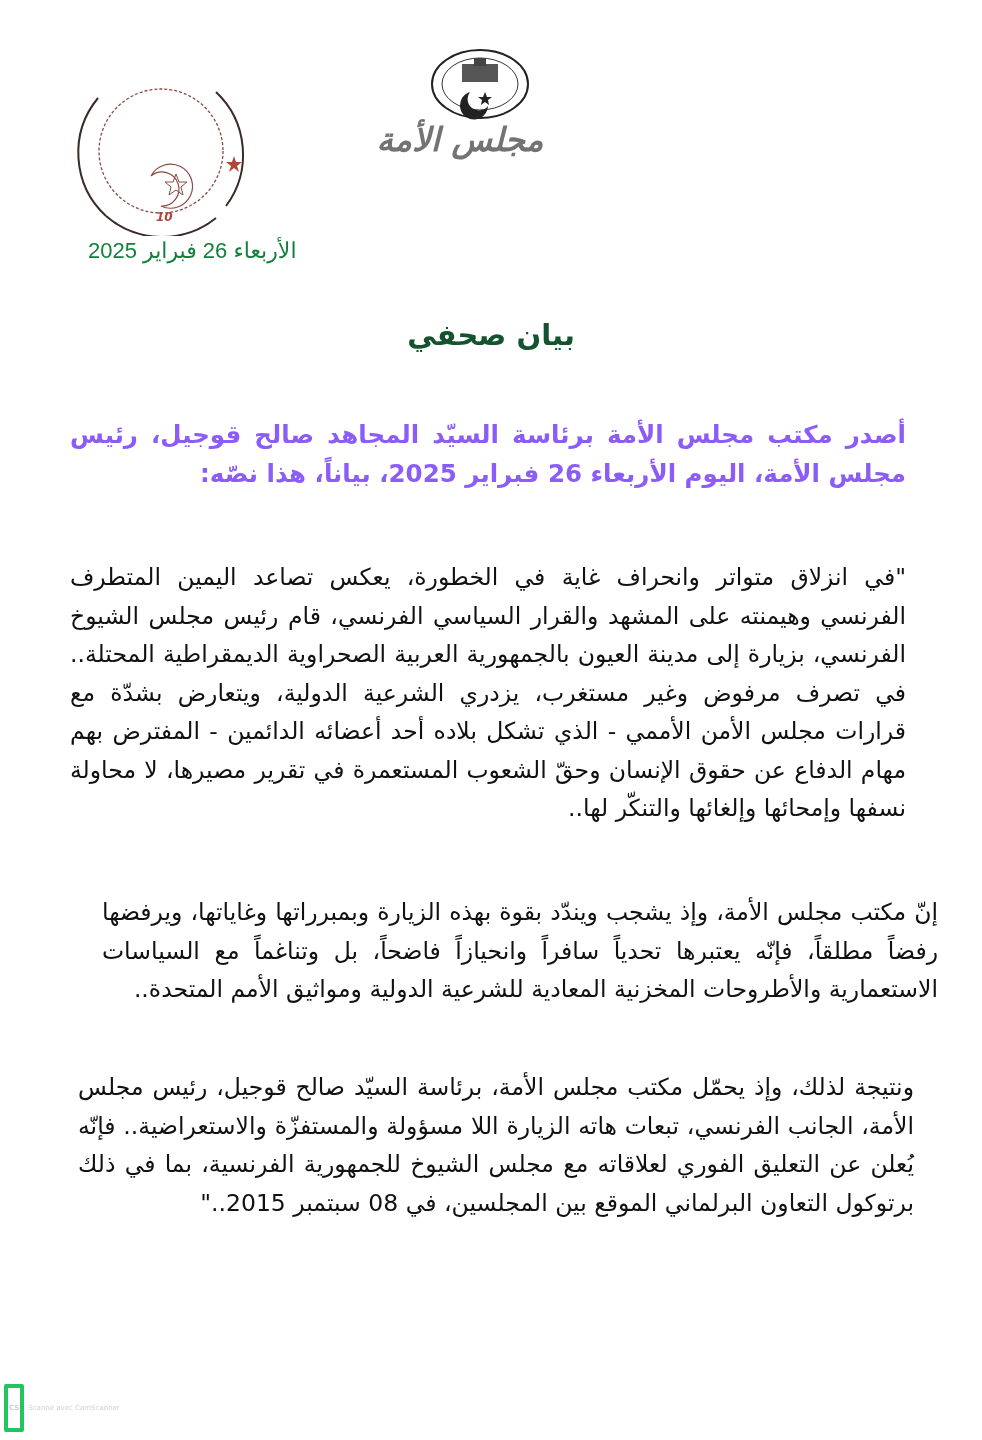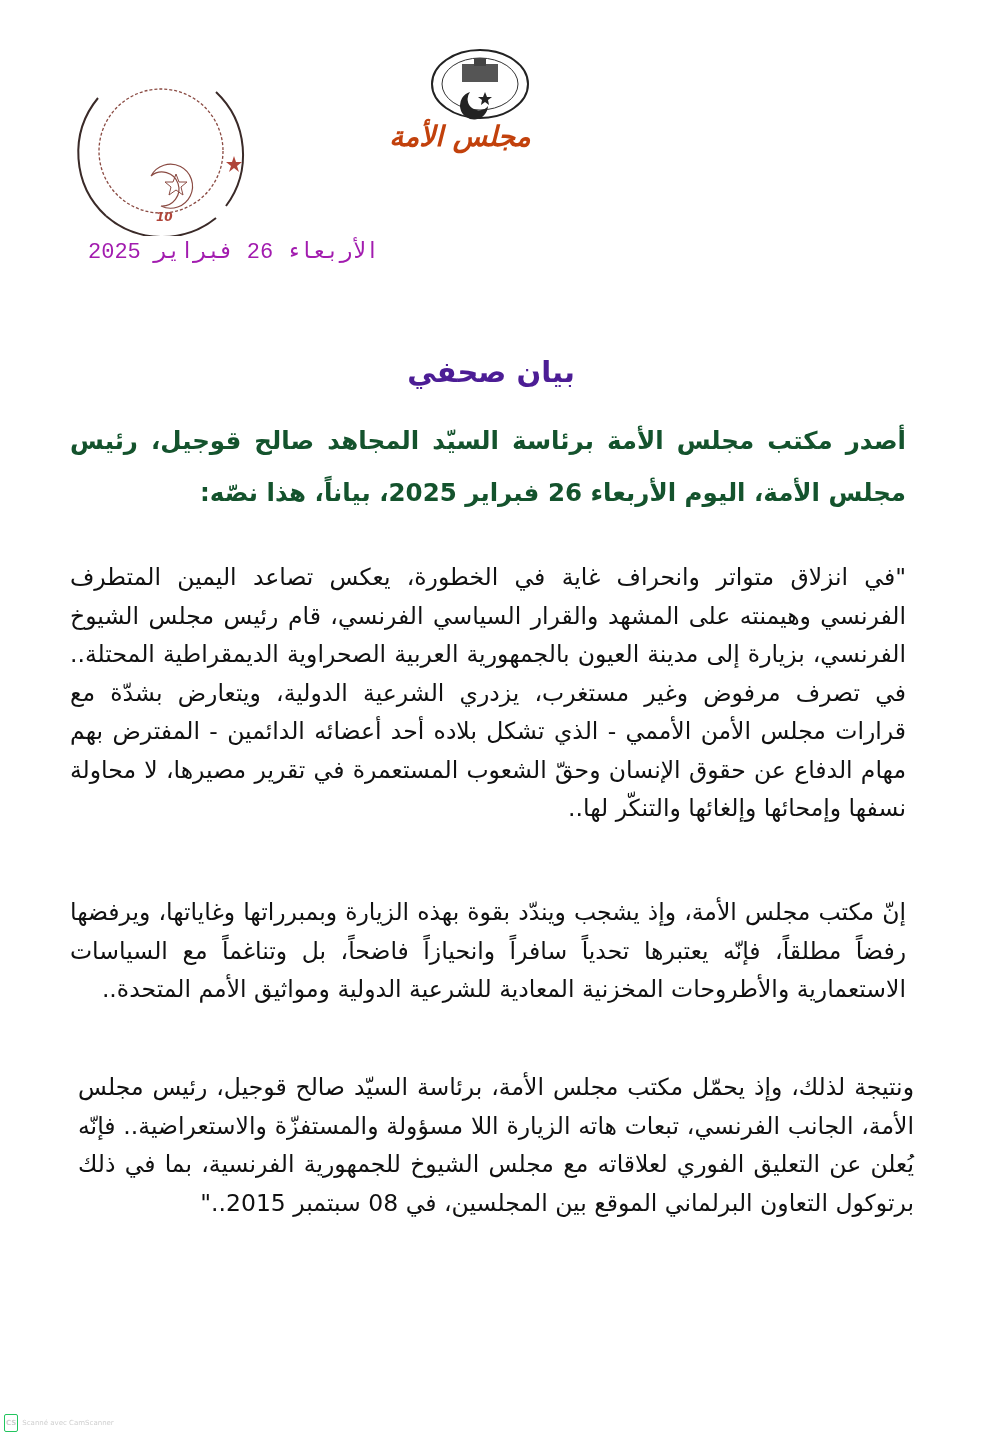--- a/index.html
+++ b/index.html
@@ -17,55 +17,55 @@
     position: absolute; top: 118px; left: 300px; width: 370px;
     text-align: center; direction: rtl;
   }
   .republic {
     font-family: "DejaVu Serif", serif; font-style: italic; font-weight: bold;
     font-size: 20px; letter-spacing: 0.5px; color: #1a1a1a;
     display: block; padding-right: 8px;
   }
   .council {
     font-family: "DejaVu Serif", serif; font-weight: bold; font-style: italic;
-    font-size: 28px; color: #c2410c; display: block; margin-top: 2px;
+    font-size: 33px; color: #737373; display: block; margin-top: 2px;
     padding-right: 50px;
   }
   .date-line {
     position: absolute; top: 238px; left: 88px; direction: rtl;
-    font-family: Liberation Mono, monospace; font-size: 22px; color: #a21caf;
+    font-family: Liberation Sans, sans-serif; font-size: 22px; color: #15803d;
   }
   .title {
     position: absolute; top: 318px; left: 0; width: 982px; text-align: center;
     direction: rtl; font-family: "DejaVu Sans", sans-serif;
-    font-weight: bold; font-size: 29px; color: #4c1d95; margin-top: 37px;
+    font-weight: bold; font-size: 29px; color: #14532d;
   }
   .intro {
     position: absolute; top: 415px; left: 70px; width: 836px; direction: rtl;
     text-align: justify; text-align-last: right;
     font-family: "DejaVu Sans", sans-serif; font-weight: bold;
-    font-size: 24.5px; line-height: 52px; color: #14532d;
+    font-size: 24.5px; line-height: 39px; color: #8b5cf6;
   }
   .body {
     position: absolute; left: 70px; width: 836px; direction: rtl;
     text-align: justify; text-align-last: right;
     font-family: "DejaVu Sans", sans-serif;
     font-size: 23.5px; line-height: 38.5px; color: #111;
   }
   .p1 { top: 558px; }
-  .p2 { top: 893px; }
+  .p2 { top: 893px; margin-left: 32px; }
   .p3 { top: 1068px; margin-left: 8px; }
   .footer-mark {
     position: absolute; left: 4px; bottom: 8px; display: flex;
     align-items: center; gap: 4px; color: #cfcfcf;
     font-family: "DejaVu Sans", sans-serif; font-size: 7px;
   }
   .cs-badge {
-    border: 1px solid #22c55e; border-radius: 2px; font-size: 7px;
-    padding: 4px 1px; font-weight: bold; text-align: right;
+    border: 4px solid #22c55e; border-radius: 2px; font-size: 7px;
+    padding: 16px 1px; font-weight: bold; text-align: right;
   }
 </style>
 </head>
 <body>
 
 <div class="stamp">
   <svg width="190" height="180" viewBox="0 0 190 180">
     <path d="M40 160 A 86 86 0 0 1 32 42" fill="none" stroke="#3a2a28" stroke-width="2"></path>
     <path d="M150 36 A 86 86 0 0 1 160 150" fill="none" stroke="#3a2a28" stroke-width="2"></path>
     <path d="M40 160 A 86 86 0 0 0 150 162" fill="none" stroke="#3a2a28" stroke-width="2"></path>

